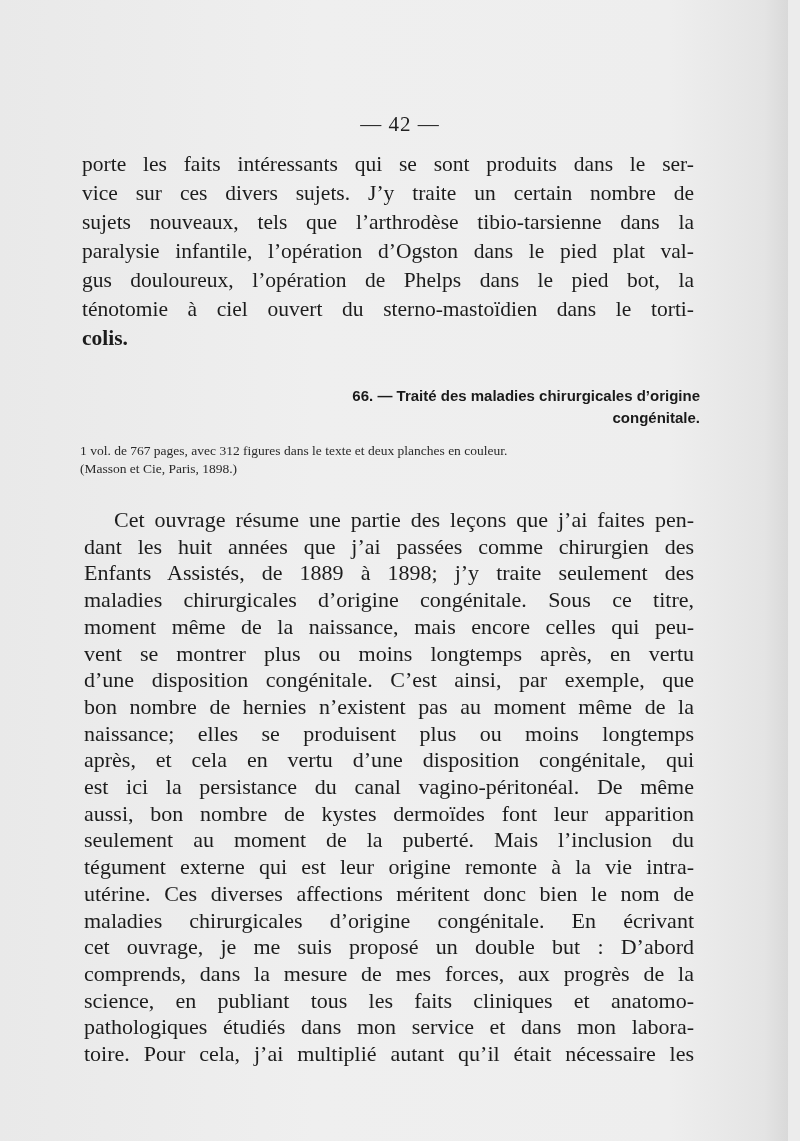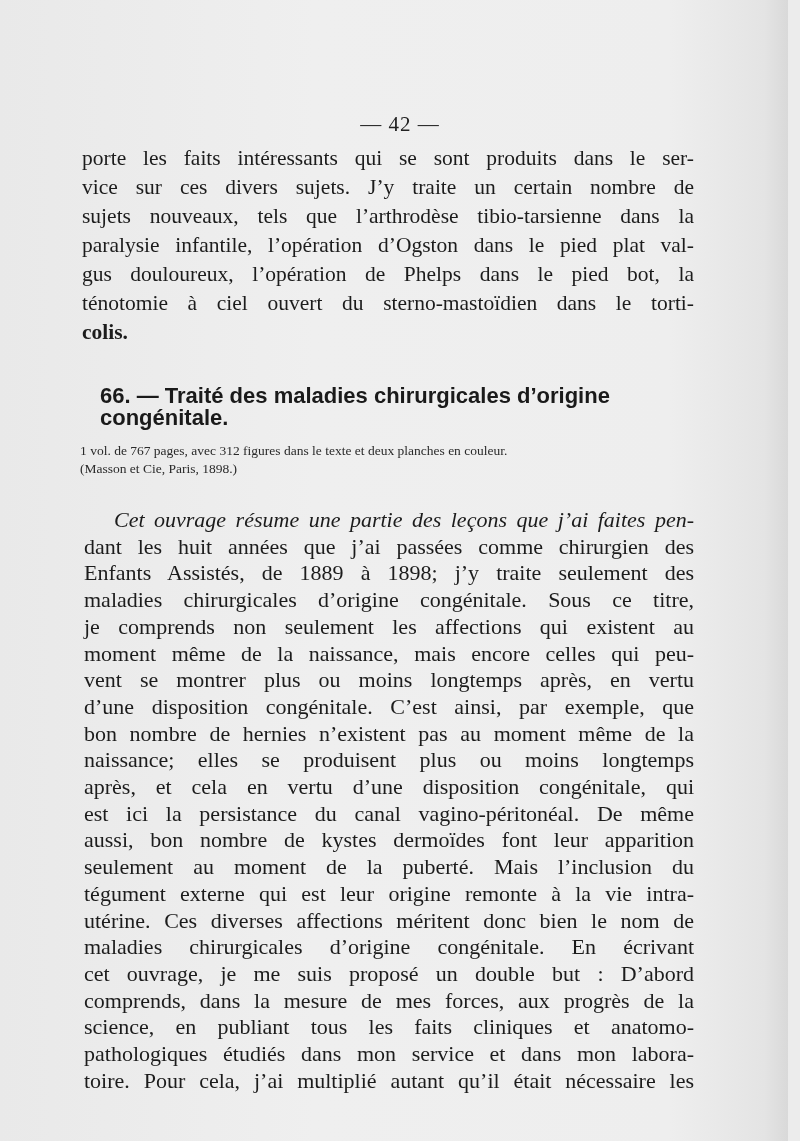--- a/index.html
+++ b/index.html
@@ -23,45 +23,45 @@
       top: 112px;
       left: 0; width: 800px;
       text-align: center;
       font-size: 21px;
       letter-spacing: 1px;
       color: #222;
     }
     .para-top {
       position: absolute;
       left: 82px;
-      top: 144px;
+      top: 150px;
       width: 612px;
       font-size: 21.5px;
       line-height: 29px;
       text-align: justify;
     }
     .para-top .line, .body-para .line {
       display: block;
       text-align: justify;
       text-align-last: justify;
       white-space: nowrap;
     }
     .para-top .line.last, .body-para .line.last {
       text-align-last: left;
       font-weight: bold;
     }
     .section-title {
       position: absolute;
       left: 100px;
       top: 385px;
       width: 600px;
-      text-align: left;
+      text-align: right;
       font-family: "Liberation Sans", "DejaVu Sans", sans-serif;
       font-weight: bold;
-      font-size: 22px;
+      font-size: 15px;
       line-height: 22px;
       color: #1a1a1a;
     }
     .pub-info {
       position: absolute;
       left: 80px;
       top: 442px;
       width: 640px;
       text-align: left;
       font-size: 13.5px;
@@ -71,21 +71,20 @@
     .body-para {
       position: absolute;
       left: 84px;
       top: 507px;
       width: 610px;
       font-size: 22px;
       line-height: 26.7px;
     }
     .body-para .line.first {
       padding-left: 30px;
-      font-style: italic;
     }
   </style>
 </head>
 <body>
 
 <div class="page">
 
   <div class="page-number">— 42 —</div>
 
   <div class="para-top">
@@ -106,21 +105,20 @@
   <div class="pub-info">
     <div>1 vol. de 767 pages, avec 312 figures dans le texte et deux planches en couleur.</div>
     <div>(Masson et Cie, Paris, 1898.)</div>
   </div>
 
   <div class="body-para">
     <span class="line first">Cet ouvrage résume une partie des leçons que j’ai faites pen-</span>
     <span class="line">dant les huit années que j’ai passées comme chirurgien des</span>
     <span class="line">Enfants Assistés, de 1889 à 1898; j’y traite seulement des</span>
     <span class="line">maladies chirurgicales d’origine congénitale. Sous ce titre,</span>
-    <span class="line">je comprends non seulement les affections qui existent au</span>
     <span class="line">moment même de la naissance, mais encore celles qui peu-</span>
     <span class="line">vent se montrer plus ou moins longtemps après, en vertu</span>
     <span class="line">d’une disposition congénitale. C’est ainsi, par exemple, que</span>
     <span class="line">bon nombre de hernies n’existent pas au moment même de la</span>
     <span class="line">naissance; elles se produisent plus ou moins longtemps</span>
     <span class="line">après, et cela en vertu d’une disposition congénitale, qui</span>
     <span class="line">est ici la persistance du canal vagino-péritonéal. De même</span>
     <span class="line">aussi, bon nombre de kystes dermoïdes font leur apparition</span>
     <span class="line">seulement au moment de la puberté. Mais l’inclusion du</span>
     <span class="line">tégument externe qui est leur origine remonte à la vie intra-</span>

